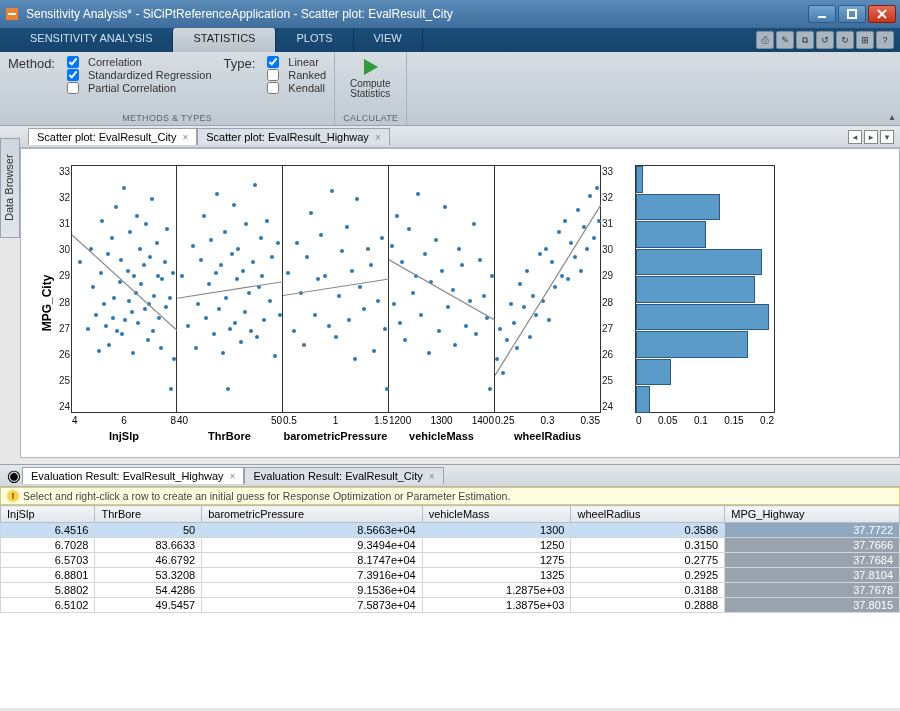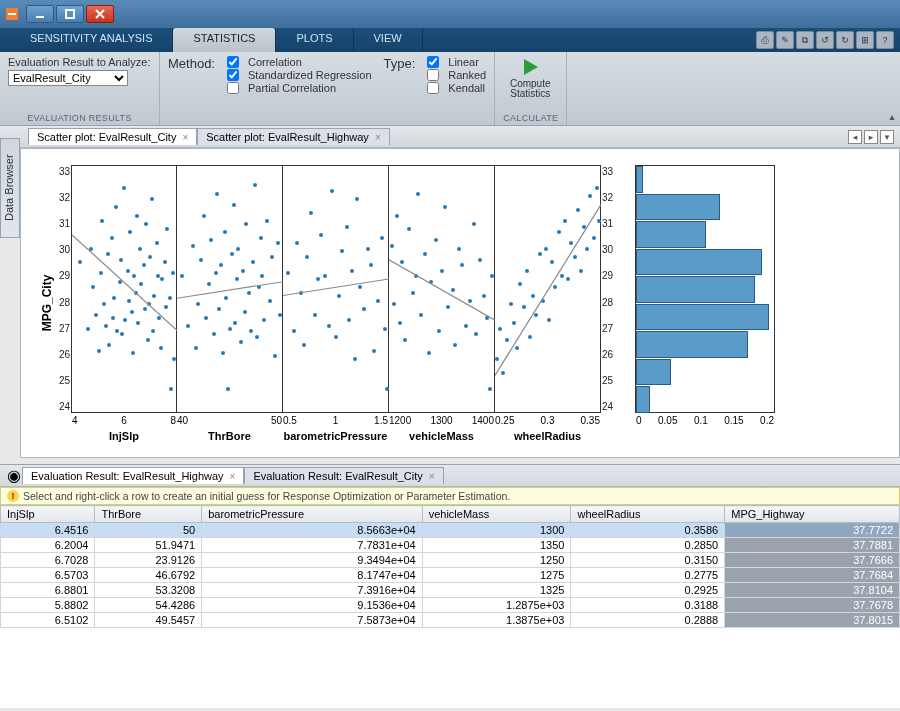--- a/index.html
+++ b/index.html
@@ -81,20 +81,21 @@
 </head>
 <body>
 
 <div class="titlebar">
   <span class="icon">
     <svg viewBox="0 0 16 16">
         <path fill="#f08030" d="M2 2h12v12H2z"></path>
         <path fill="#fff" d="M4 7h8v2H4z"></path>
       </svg>
   </span>
+  <span class="title">Sensitivity Analysis* - SiCiPtReferenceApplication - Scatter plot: EvalResult_City</span>
   <div class="win-btns">
     <div class="win-btn">
         <svg viewBox="0 0 10 10">
           <path d="M1 8h8"></path>
         </svg>
       </div>
     <div class="win-btn">
         <svg viewBox="0 0 10 10">
           <rect x="1" y="1" width="8" height="8"></rect>
         </svg>
@@ -117,31 +118,20 @@
     <div class="ric">✎</div>
     <div class="ric">⧉</div>
     <div class="ric">↺</div>
     <div class="ric">↻</div>
     <div class="ric">⊞</div>
     <div class="ric">?</div>
   </div>
 </div>
 
 <div class="ribbon-body">
-  <div class="group" style="width:160px">
-    <div class="field-row">
-        <label>Evaluation Result to Analyze:</label>
-      </div>
-    <div class="field-row">
-      <select class="eval">
-        <option>EvalResult_City</option>
-      </select>
-    </div>
-    <div class="foot">EVALUATION RESULTS</div>
-  </div>
   <div class="group" style="flex:0 0 auto;">
     <div class="methods-types">
       <div>
         <div class="col-lbl">Method:</div>
       </div>
       <div class="chk-col" id="methods-box">
           <label class="chk">
             <input type="checkbox" checked="" style="">
             <span>Correlation</span>
           </label>
@@ -165,20 +155,21 @@
           <label class="chk">
             <input type="checkbox" style="">
             <span>Ranked</span>
           </label>
           <label class="chk">
             <input type="checkbox" style="">
             <span>Kendall</span>
           </label>
         </div>
     </div>
+    <div class="foot">METHODS &amp; TYPES</div>
   </div>
   <div class="group">
     <div class="calc-btn">
       <svg viewBox="0 0 20 20">
           <path fill="#2e9b3a" d="M4 2l14 8-14 8z"></path>
         </svg>
       <span>Compute Statistics</span>
     </div>
     <div class="foot">CALCULATE</div>
   </div>
@@ -531,30 +522,22 @@
         <tbody id="tbody">
           <tr class="sel">
             <td>6.4516</td>
             <td>50</td>
             <td>8.5663e+04</td>
             <td>1300</td>
             <td>0.3586</td>
             <td class="ro">37.7722</td>
           </tr>
           <tr>
-            <td>6.2004</td>
-            <td>51.9471</td>
-            <td>7.7831e+04</td>
-            <td>1350</td>
-            <td>0.2850</td>
-            <td class="ro">37.7881</td>
-          </tr>
-          <tr>
             <td>6.7028</td>
-            <td>23.9126</td>
+            <td>83.6633</td>
             <td>9.3494e+04</td>
             <td>1250</td>
             <td>0.3150</td>
             <td class="ro">37.7666</td>
           </tr>
           <tr>
             <td>6.5703</td>
             <td>46.6792</td>
             <td>8.1747e+04</td>
             <td>1275</td>

